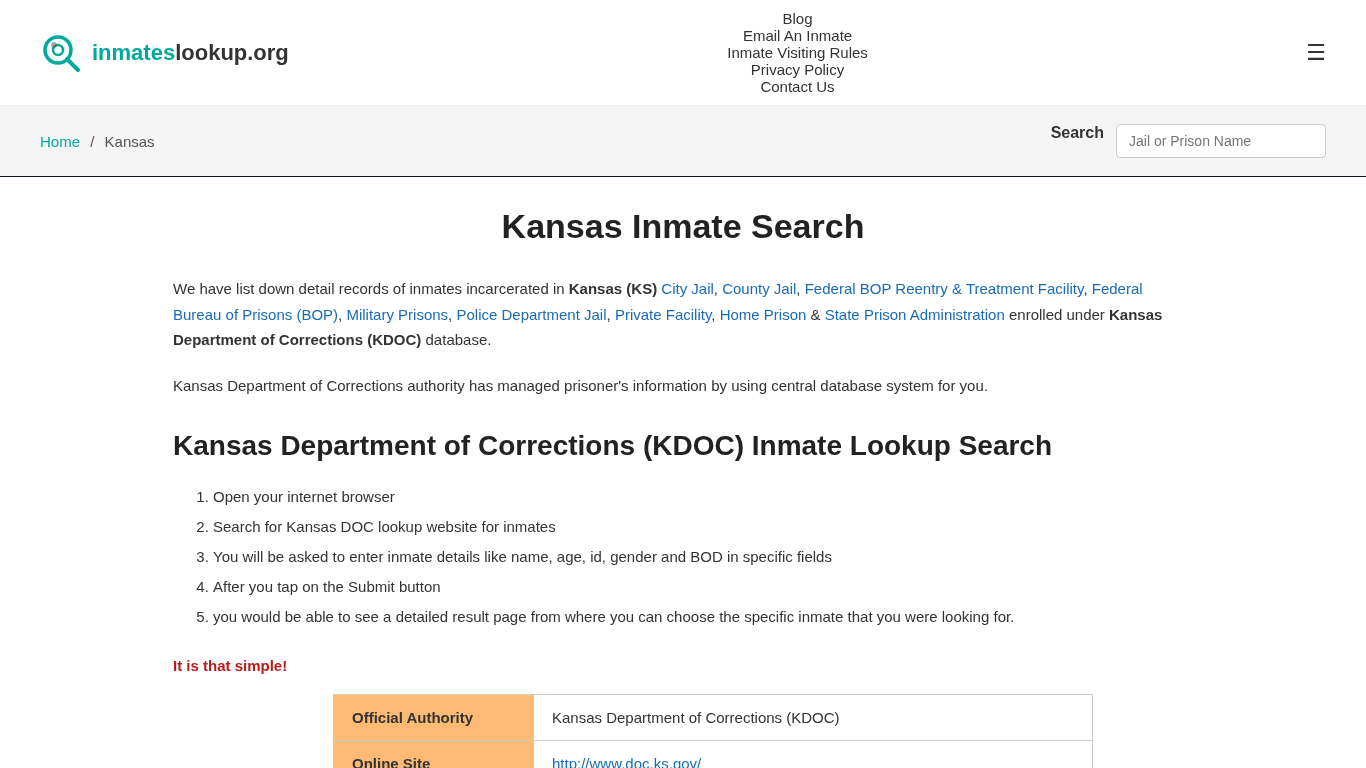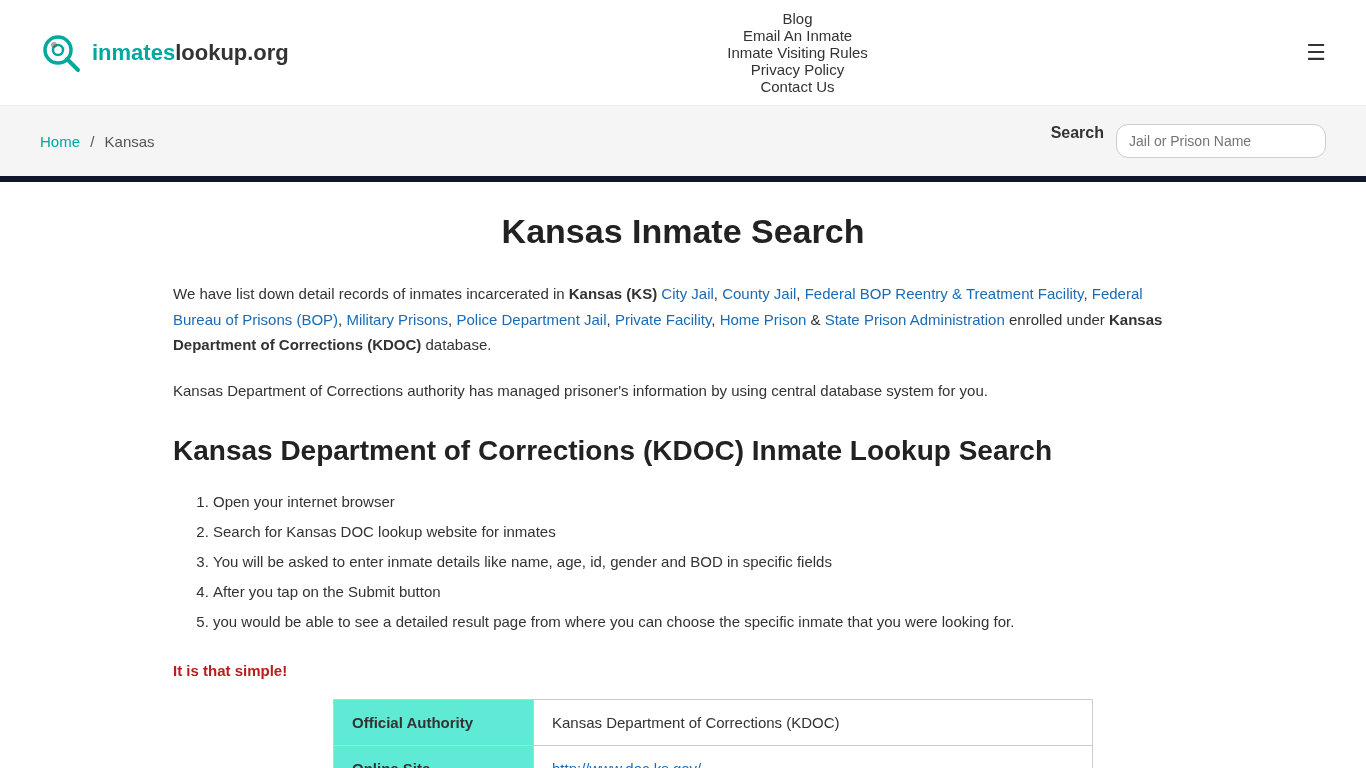--- a/index.html
+++ b/index.html
@@ -46,21 +46,21 @@
       color: #333;
     }
 
     
     .breadcrumb-bar {
       background: #f5f5f5;
       padding: 18px 40px;
       display: flex;
       align-items: center;
       justify-content: space-between;
-      border-bottom: 6px solid #0f172a;
+      border-bottom: 1px solid #0f172a;
     }
     .breadcrumb {
       font-size: 15px;
       color: #555;
     }
     .breadcrumb a {
       color: #00a99d;
       text-decoration: none;
     }
     .breadcrumb .sep { margin: 0 6px; color: #555; }
@@ -74,21 +74,21 @@
       font-size: 16px;
       color: #333;
     }
     .search-input {
       border: 1px solid #ccc;
       padding: 8px 12px;
       font-size: 14px;
       width: 210px;
       color: #aaa;
       outline: none;
-      border-radius: 12px;
+      border-radius: 4px;
     }
 
     
     .main-content {
       max-width: 1100px;
       margin: 0 auto;
       padding: 30px 40px 40px;
     }
     .page-title {
       text-align: center;
@@ -149,21 +149,21 @@
       margin: 0 auto;
       margin-left: 160px;
     }
     .info-table td {
       border: 1px solid #ccc;
       padding: 14px 18px;
       font-size: 15px;
     }
     .info-table td:first-child {
       font-weight: 700;
-      background: #5eead4;
+      background: #fdba74;
       width: 200px;
     }
     .info-table td:last-child {
       background: #fff;
     }
     .info-table a {
       color: #1a6bb5;
       text-decoration: none;
     }
   </style>

